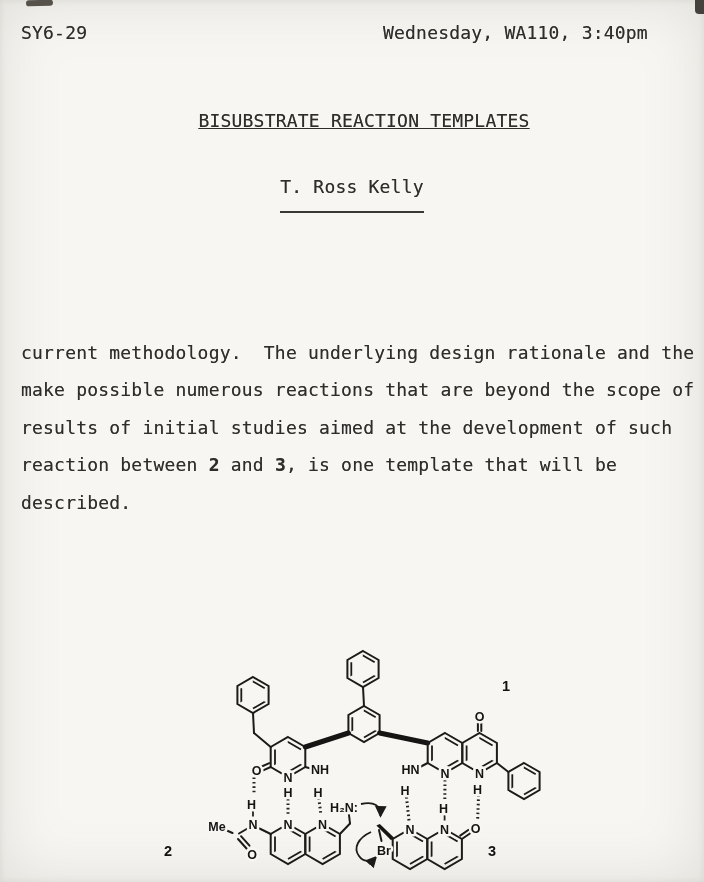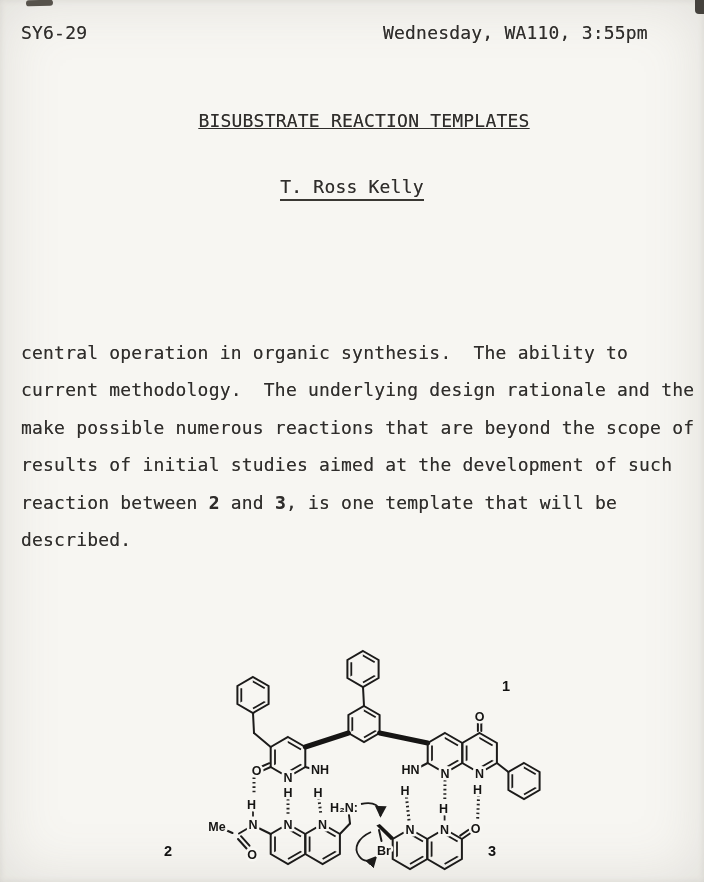--- a/index.html
+++ b/index.html
@@ -9,21 +9,21 @@
     box-shadow: inset 0 0 60px rgba(120,115,105,0.18), inset 0 0 6px rgba(100,95,88,0.12);
     font-family:"DejaVu Sans Mono", monospace;
     color:#2f2d2b;
   }
   .typw { font-size:18px; letter-spacing:0.2px; text-shadow:0 0 0.5px rgba(40,38,35,0.55); }
   .hdr { position:absolute; top:22px; left:0; width:100%; height:24px; }
   .hdr-left  { position:absolute; left:21px; top:0; }
   .hdr-right { position:absolute; left:383px; top:0; }
   .title-line { position:absolute; top:110px; left:12px; width:100%; text-align:center;text-decoration:underline; }
   .author-line { position:absolute; top:176px; left:0; width:100%; text-align:center; }
-  .author-line span { border-bottom:2px solid #3a3833; padding-bottom:2px; }
+  .author-line span { border-bottom:2px solid #3a3833; padding-bottom:14px; }
   .affil-line { position:absolute; top:220px; left:0; width:100%; text-align:center; }
   .para { position:absolute; top:334px; left:21px; width:676px; }
   .para .pline { white-space:pre; line-height:37.4px; height:37.4px; }
   .bold { font-weight:bold; }
   svg.diagram { position:absolute; left:150px; top:642px; width:420px; height:240px; }
   .ring { fill:none; stroke:#1c1b1a; stroke-width:2; }
   .ring-in { fill:none; stroke:#1c1b1a; stroke-width:1.8; }
   .bond { stroke:#1c1b1a; stroke-width:2; stroke-linecap:round; fill:none; }
   .bondbold { stroke:#161514; stroke-width:5; stroke-linecap:round; }
   .hbond { stroke:#242322; stroke-width:3; stroke-dasharray:1.6 2.8; stroke-linecap:butt; }
@@ -38,32 +38,31 @@
   .speck-tl { position:absolute; left:26px; top:0; width:27px; height:6px; background:#57534c; border-radius:3px; transform:rotate(-2deg); }
   .speck-tr { position:absolute; left:695px; top:0; width:9px; height:14px; background:#45423d; border-radius:0 0 0 4px; }
 </style>
 </head>
 <body>
 
 <div class="page">
 
   <div class="hdr typw">
     <span class="hdr-left">SY6-29</span>
-    <span class="hdr-right">Wednesday, WA110, 3:55pm</span>
+    <span class="hdr-right">Wednesday, WA110, 3:40pm</span>
   </div>
 
   <div class="title-line typw">BISUBSTRATE REACTION TEMPLATES</div>
 
   <div class="author-line typw">
     <span>T. Ross Kelly</span>
   </div>
 
 
   <div class="para typw">
-      <div class="pline"><span>central operation in organic synthesis.  The ability to</span></div>
       <div class="pline"><span>current methodology.  The underlying design rationale and the</span></div>
       <div class="pline"><span>make possible numerous reactions that are beyond the scope of</span></div>
       <div class="pline"><span>results of initial studies aimed at the development of such</span></div>
       <div class="pline"><span>reaction between </span><span class="bold">2</span><span> and </span><span class="bold">3</span><span>, is one template that will be</span></div>
       <div class="pline"><span>described.</span></div>
     </div>
 
   <svg class="diagram" viewBox="150 642 420 240">
     <defs>
       <marker id="ah" viewBox="0 0 10 10" refX="8.5" refY="5" markerWidth="6.5" markerHeight="6.5" orient="auto">

